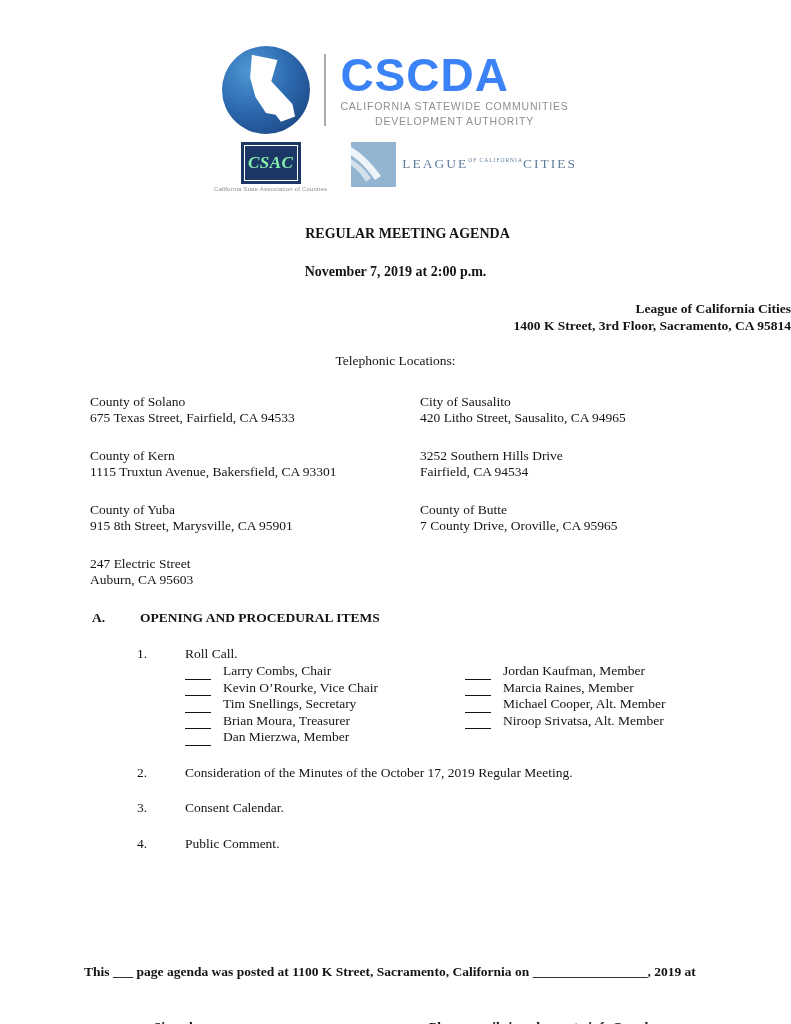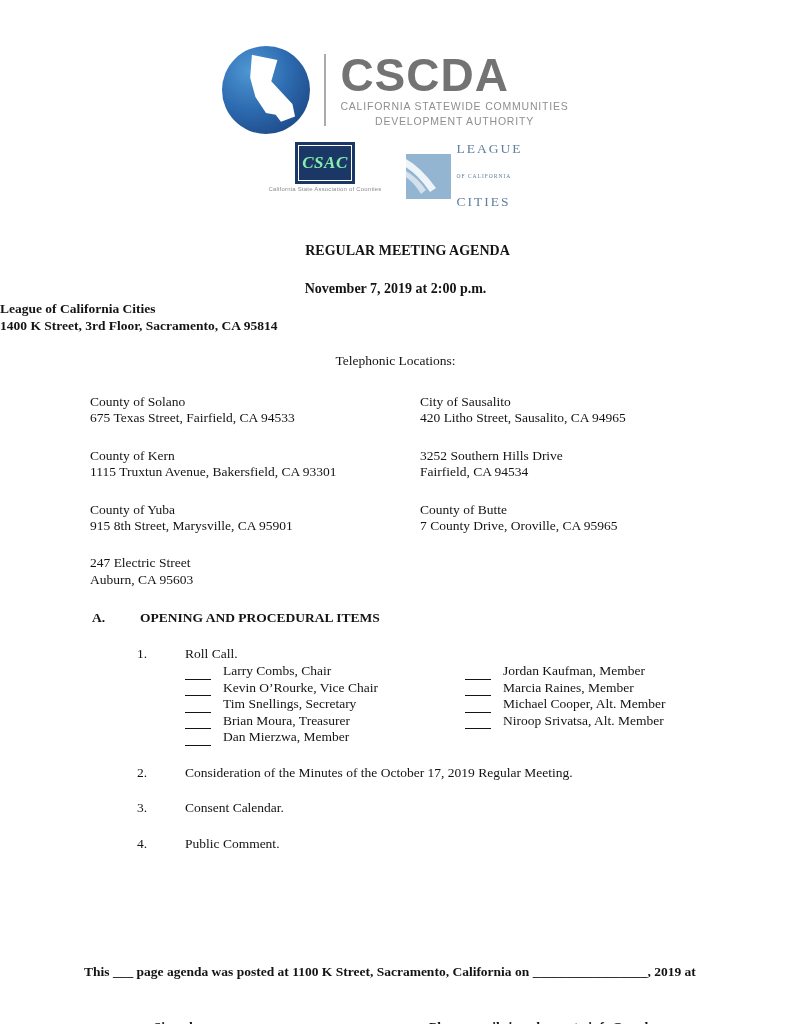--- a/index.html
+++ b/index.html
@@ -21,21 +21,21 @@
   .logo-circle{
     width:88px;height:88px;border-radius:50%;
     background:radial-gradient(circle at 32% 28%, #4f97d4 0%, #2d6bb0 45%, #173a75 100%);
     display:flex;align-items:center;justify-content:center;
     flex:0 0 auto;
   }
   .logo-divider{width:2px;height:72px;background:#a9abae;flex:0 0 auto;}
   .wordmark{display:flex;flex-direction:column;align-items:flex-start;}
   .wordmark .acronym{
     font-family:"Liberation Sans", sans-serif;
-    font-size:46px;font-weight:bold;color:#737373;letter-spacing:1px;line-height:1;
+    font-size:46px;font-weight:bold;color:#3b82f6;letter-spacing:1px;line-height:1;
   }
   .wordmark .sub{
     font-family:"Liberation Sans", sans-serif;
     font-size:10.5px;color:#8d8f92;letter-spacing:.8px;margin-top:2px;
   }
   .wordmark .sub.center{align-self:center;}
   
   .partner-row{
     margin-top:8px;
     display:flex;justify-content:center;align-items:flex-start;gap:24px;
@@ -50,31 +50,31 @@
   .csac-box span{
     color:#86efac;font-family:"Liberation Serif",serif;
     font-style:italic;font-weight:bold;font-size:17px;letter-spacing:.5px;
   }
   .csac-caption{
     font-family:"Liberation Sans", sans-serif;
     font-size:6px;color:#8a8c8e;margin-top:2px;letter-spacing:.2px;
   }
   .league{display:flex;align-items:center;gap:6px;}
   .league-box{width:45px;height:45px;background:#93b5d2;position:relative;overflow:hidden;}
-  .league-text{display:flex;flex-direction:column;align-items:flex-start;color:#5f7f9c;gap:16px;}
+  .league-text{display:flex;flex-direction:row;align-items:flex-start;color:#5f7f9c;}
   .league-text .big{
     font-family:"Liberation Serif",serif;font-size:13.5px;letter-spacing:2px;line-height:1.1;
   }
   .league-text .tiny{
     font-family:"Liberation Serif",serif;font-size:5.5px;letter-spacing:1px;line-height:1.2;
   }
   
   .h-title{margin-top:32px;text-align:center;font-weight:bold;font-size:14px;padding-left:24px;}
   .h-date{margin-top:21px;text-align:center;font-weight:bold;font-size:14px;}
-  .h-venue{margin-top:4px;text-align:left;font-weight:bold;font-size:13.5px;line-height:1.25;}
+  .h-venue{margin-top:21px;text-align:right;font-weight:bold;font-size:13.5px;line-height:1.25;}
   .h-tel{margin-top:18px;text-align:center;font-size:13.5px;}
   
   .locations{
     margin:24px 86px 0 90px;
     display:grid;grid-template-columns:330px 1fr;
     column-gap:0;row-gap:0;
   }
   .loc{white-space:pre-line;margin-bottom:21px;}
   
   .section-head{margin:1px 86px 0 92px;display:flex;font-weight:bold;font-size:13.5px;}

